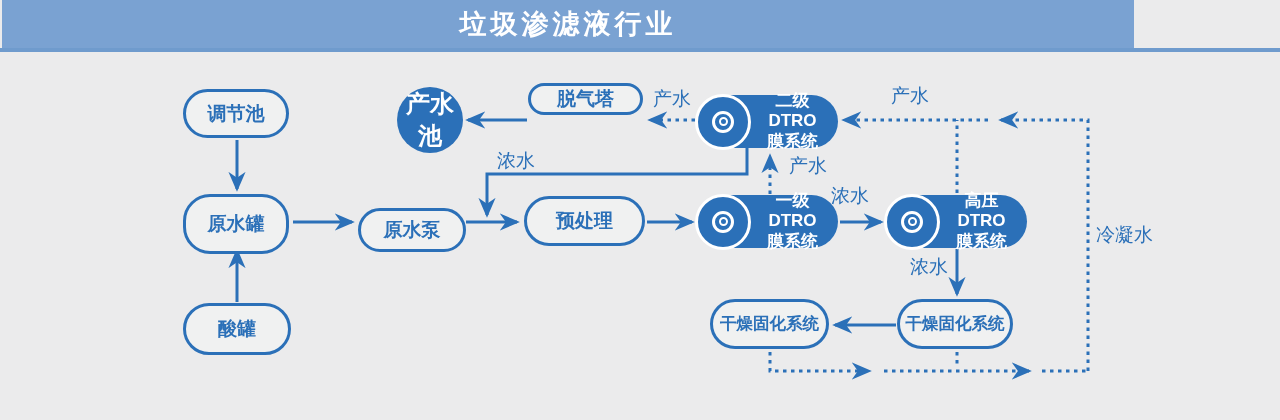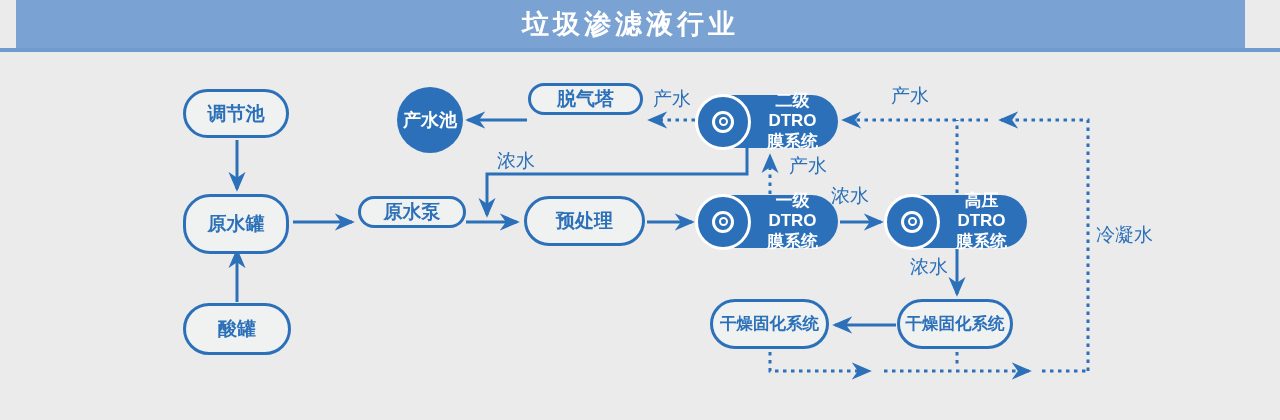--- a/index.html
+++ b/index.html
@@ -6,31 +6,31 @@
     --accent:#2b70b8;
     --header-bg:#7aa2d2;
     --header-edge:#6f9bcd;
     --bg:#ebebec;
     --pill-fill:#f0f1f1;
     --node-text-light:#ffffff;
   }
   *{margin:0;padding:0;box-sizing:border-box;}
   body{background:#fff;font-family:"Liberation Sans","DejaVu Sans",sans-serif;}
   .page{position:relative;width:1280px;height:420px;background:var(--bg);overflow:hidden;}
-  .header{position:absolute;top:0;left:16px;width:1229px;height:48px;background:var(--header-bg);
+  .header{position:absolute;top:0;left:2px;width:1132px;height:48px;background:var(--header-bg);
           display:flex;align-items:center;justify-content:center;}
   .header-title{color:var(--node-text-light);font-size:27px;font-weight:bold;letter-spacing:4px;}
   .header-edge{position:absolute;top:48px;left:0;width:1280px;height:4px;background:var(--header-edge);}
   svg.wires{position:absolute;top:0;left:0;width:1280px;height:420px;}
   .ln{stroke:var(--accent);stroke-width:3;fill:none;}
   .dash{stroke-dasharray:3.5 4.5;}
   .node{position:absolute;display:flex;align-items:center;justify-content:center;font-weight:bold;text-align:center;}
   .pill{border:3px solid var(--accent);border-radius:27px;background:var(--pill-fill);color:var(--accent);font-size:19px;}
   .pill.small{font-size:16.5px;}
-  .circle-node{background:var(--accent);border-radius:50%;color:var(--node-text-light);font-size:18px;}
+  .circle-node{background:var(--accent);border-radius:50%;color:var(--node-text-light);font-size:24px;}
   .dtro{background:var(--accent);border-radius:28px;color:var(--node-text-light);justify-content:center;}
   .dtro-badge{position:absolute;left:-3px;top:50%;transform:translateY(-50%);width:56px;height:56px;
               border:3px solid #fff;border-radius:50%;background:var(--accent);
               display:flex;align-items:center;justify-content:center;}
   .dtro-ring{width:22px;height:22px;border:3px solid #fff;border-radius:50%;
              display:flex;align-items:center;justify-content:center;}
   .dtro-dot{width:9px;height:9px;border:2.5px solid #fff;border-radius:50%;}
   .dtro-text{margin-left:54px;flex:1;font-size:17px;line-height:1.2;padding-right:5px;}
   .lbl{position:absolute;color:var(--accent);font-weight:normal;font-size:19px;white-space:nowrap;}
 </style>
@@ -75,21 +75,21 @@
 
   <div class="node pill" style="left:183px;top:89px;width:106px;height:49px">
     <span>调节池</span>
   </div>
   <div class="node pill" style="left:183px;top:194px;width:106px;height:60px">
     <span>原水罐</span>
   </div>
   <div class="node pill" style="left:183px;top:303px;width:108px;height:52px">
     <span>酸罐</span>
   </div>
-  <div class="node pill" style="left:358px;top:196px;width:108px;height:32px">
+  <div class="node pill" style="left:358px;top:208px;width:108px;height:44px">
     <span>原水泵</span>
   </div>
   <div class="node pill" style="left:524px;top:196px;width:121px;height:50px">
     <span>预处理</span>
   </div>
   <div class="node pill" style="left:528px;top:83px;width:115px;height:32px">
     <span>脱气塔</span>
   </div>
   <div class="node pill small" style="left:897px;top:299px;width:116px;height:50px">
     <span>干燥固化系统</span>

